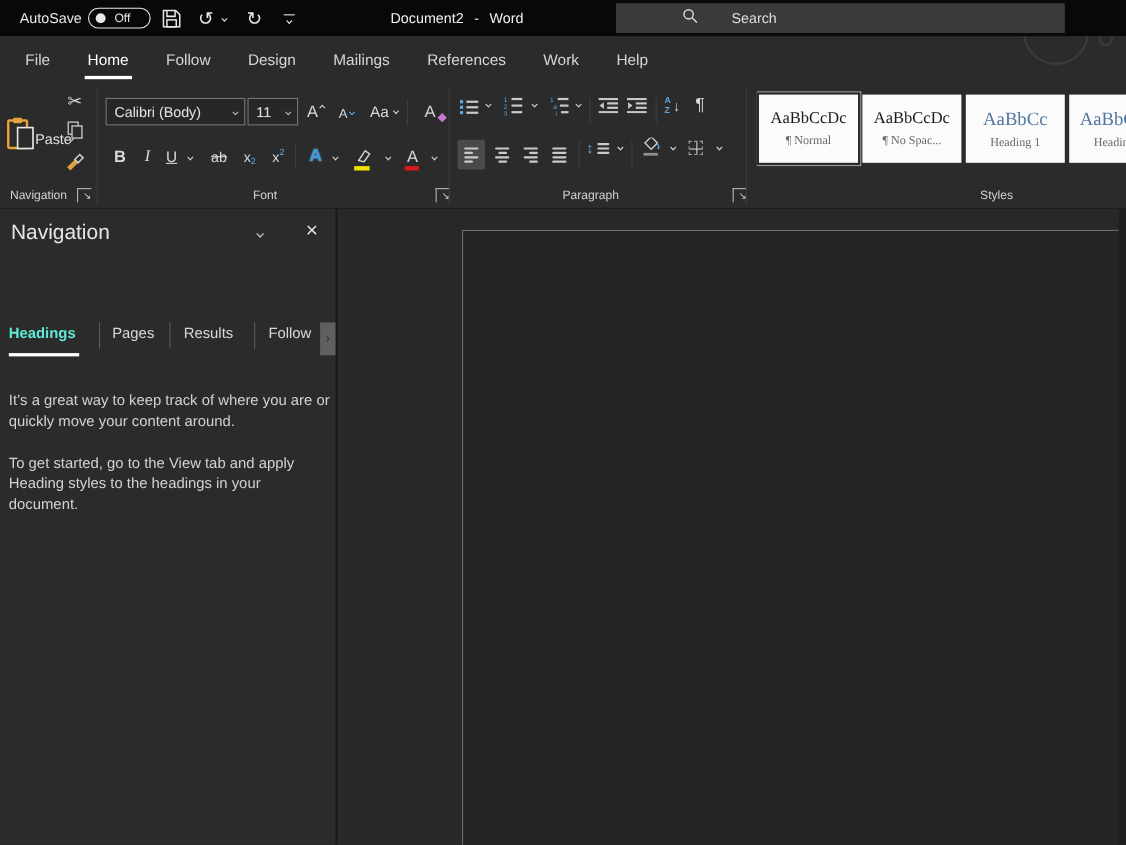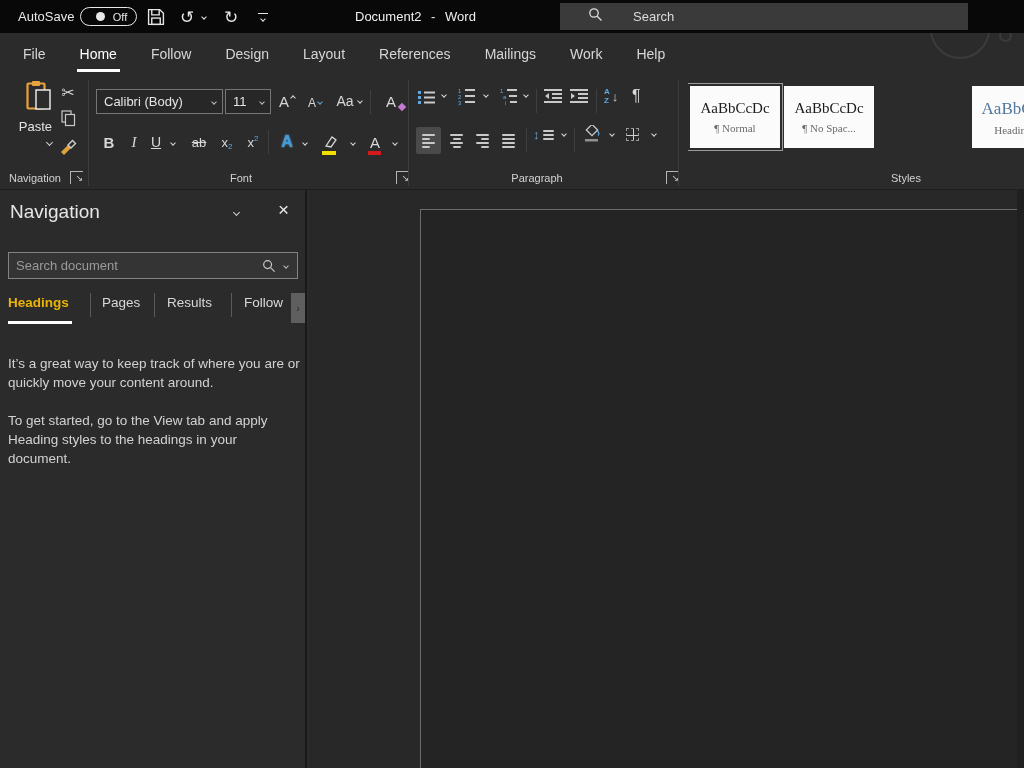--- a/index.html
+++ b/index.html
@@ -4,33 +4,33 @@
 <style>
   * { margin:0; padding:0; box-sizing:border-box; }
   html,body { width:1024px; height:768px; overflow:hidden; background:#262626;
               font-family:"Liberation Sans", sans-serif; }
   .app { position:relative; width:1024px; height:768px; background:#2b2b2b; }
 
   
   .titlebar { position:absolute; left:0; top:0; width:1024px; height:33px; background:#080808; color:#e8e8e8; }
   .autosave-label { position:absolute; left:18px; top:9px; font-size:13px; }
   .toggle { position:absolute; left:80px; top:7px; width:57px; height:19px; border:1.5px solid #e8e8e8;
-            border-radius:10px; display:flex; align-items:center; cursor:pointer;justify-content:center; }
+            border-radius:10px; display:flex; align-items:center; cursor:pointer; }
   .toggle .knob { width:9px; height:9px; border-radius:50%; background:#e8e8e8; margin-left:6px; }
   .toggle .state { font-size:11px; margin-left:8px; color:#e8e8e8; }
   .tb-btn { position:absolute; top:5px; height:24px; display:flex; align-items:center; justify-content:center;
             color:#e6e6e6; cursor:pointer; }
   .glyph { font-size:17px; line-height:1; }
   .chv { display:inline-block; width:5px; height:5px; border-right:1.3px solid currentColor;
          border-bottom:1.3px solid currentColor; transform:rotate(45deg); }
   .chv.sm { width:4px; height:4px; }
   .qat-bar { display:block; width:10px; height:0; border-top:1.5px solid #e6e6e6; margin-bottom:3px; }
   .doc-title { position:absolute; left:355px; top:9px; font-size:13px; color:#f0f0f0; word-spacing:6px; }
   .tb-search { position:absolute; left:560px; top:3px; width:408px; height:27px; background:#3a3a3a;
-               display:flex; align-items:center; cursor:text; }
+               display:flex; align-items:center; cursor:text;padding-left:32px; }
   .tb-search .mag { margin-left:28px; }
   .tb-search .txt { margin-left:30px; font-size:13px; color:#dcdcdc; }
 
   
   .tabrow { position:absolute; left:0; top:33px; width:1024px; height:42px; background:#2b2b2b;
             display:flex; align-items:center; padding-left:6px; overflow:hidden; }
   .ghost-circle { position:absolute; border:2px solid #3b3b3b; border-radius:50%; }
   .rtab { position:relative; height:100%; display:flex; align-items:center; padding:0 17px;
           font-size:14px; color:#d6d6d6; cursor:pointer; }
   .rtab.active { color:#ffffff; }
@@ -42,22 +42,22 @@
   .vsep { position:absolute; top:5px; width:1px; height:106px; background:#3d3d3d; }
   .vdiv { position:absolute; width:1px; height:24px; background:#3f3f3f; }
   .grp-label { position:absolute; top:97px; font-size:11px; color:#d2d2d2; text-align:center; }
   .launcher { position:absolute; top:96px; width:13px; height:13px; border-top:1px solid #b5b5b5;
               border-left:1px solid #b5b5b5; color:#cfcfcf; font-size:9px; text-align:right;
               line-height:13px; cursor:pointer; }
   .rbtn { position:absolute; display:flex; align-items:center; justify-content:center;
           color:#d8d8d8; cursor:pointer; }
 
   
-  .paste-btn { position:absolute; left:6px; top:5px; width:46px; height:88px; display:flex; flex-direction:column;
-               align-items:flex-end; cursor:pointer; }
+  .paste-btn { position:absolute; left:6px; top:5px; width:46px; height:88px; display:flex; flex-direction:row;
+               align-items:center; cursor:pointer; }
   .paste-label { font-size:13px; color:#e2e2e2; margin-top:4px; }
   .paste-btn .chv { margin-top:6px; color:#cfcfcf; }
 
   
   .combo { position:absolute; height:25px; background:#272727; border:1px solid #757575; display:flex;
            align-items:center; font-size:13px; color:#e4e4e4; cursor:pointer; }
   .combo .val { margin-left:7px; flex:1; white-space:nowrap; overflow:hidden; }
   .combo .chv { margin-right:6px; color:#bdbdbd; }
   .b { font-weight:bold; font-size:15px; }
   .i { font-style:italic; font-family:"Liberation Serif", serif; font-size:15px; }
@@ -92,21 +92,21 @@
   .nav-chv { position:absolute; left:234px; top:20px; color:#d0d0d0; }
   .nav-close { position:absolute; left:278px; top:9px; font-size:19px; color:#e6e6e6; cursor:pointer; }
   .nav-search { position:absolute; left:8px; top:62px; width:290px; height:27px; background:#343434;
                 border:1px solid #828282; display:flex; align-items:center; }
   .nav-search input { flex:1; background:transparent; border:none; outline:none; color:#cccccc;
                       font-size:13px; padding-left:7px; font-family:"Liberation Sans", sans-serif; }
   .nav-search input::placeholder { color:#9a9a9a; }
   .nav-search .chv { margin:0 9px 0 8px; color:#bdbdbd; }
   .nav-tabs { position:absolute; left:0; top:103px; width:307px; height:36px; }
   .ntab { position:absolute; top:2px; font-size:13.5px; color:#d8d8d8; cursor:pointer; white-space:nowrap; }
-  .ntab.active { font-weight:bold; color:#eab308; }
+  .ntab.active { font-weight:bold; color:#5eead4; }
   .ntab-underline { position:absolute; left:8px; top:28px; width:64px; height:3px; background:#ffffff; }
   .ntab-sep { position:absolute; top:0; width:1px; height:24px; background:#5a5a5a; }
   .nav-scroll { position:absolute; left:291px; top:0; width:14px; height:30px; background:#5f5f5f;
                 display:flex; align-items:center; justify-content:center; color:#2b2b2b; font-size:11px; cursor:pointer; }
   .nav-body { position:absolute; left:8px; top:164px; width:294px; font-size:13.5px; line-height:19px; color:#d2d2d2; }
   .nav-body p { margin-bottom:19px; }
 
   
   .canvas { position:absolute; left:309px; top:190px; width:715px; height:578px; background:#282828; overflow:hidden; }
   .page { position:absolute; left:111px; top:19px; width:700px; height:640px; background:#242424;
@@ -164,27 +164,24 @@
         <span>Home</span>
         <span class="tab-underline"></span>
       </div>
     <div class="rtab">
         <span>Follow</span>
       </div>
     <div class="rtab">
         <span>Design</span>
       </div>
     <div class="rtab">
-        <span>Layout</span>
+        <span>Mailings</span>
       </div>
     <div class="rtab">
         <span>References</span>
-      </div>
-    <div class="rtab">
-        <span>Mailings</span>
       </div>
     <div class="rtab">
         <span>Work</span>
       </div>
     <div class="rtab">
         <span>Help</span>
       </div>
   </div>
 
   <div class="ribbon">
@@ -420,41 +417,37 @@
 
     <div class="styles-wrap">
       <div class="style-card selected" style="left:2px;">
         <span class="prev">AaBbCcDc</span>
         <span class="sname">¶ Normal</span>
       </div>
       <div class="style-card" style="left:96px;">
         <span class="prev">AaBbCcDc</span>
         <span class="sname">¶ No Spac...</span>
       </div>
+      <div class="style-card" style="left:190px;">
+        <span class="prev head">AaBbCc</span>
+        <span class="sname">Heading 1</span>
+      </div>
       <div class="style-card" style="left:284px;">
         <span class="prev head">AaBbCcD</span>
         <span class="sname">Heading 2</span>
       </div>
     </div>
     <div class="grp-label" style="left:788px; width:236px;">Styles</div>
   </div>
 
   <div class="navpane">
     <div class="nav-title">Navigation</div>
     <span class="nav-chv chv"></span>
     <span class="nav-close">×</span>
 
-    <div class="nav-search">
-      <input type="text" placeholder="Search document" style="">
-      <svg width="14" height="14" viewBox="0 0 15 15" fill="none" stroke="#c9c9c9" stroke-width="1.3">
-        <circle cx="6" cy="6" r="4.2"></circle>
-          <path d="M9.2 9.2 L13.5 13.5"></path>
-      </svg>
-      <span class="chv sm"></span>
-    </div>
 
     <div class="nav-tabs">
       <span class="ntab active" style="left:8px;">Headings</span>
       <span class="ntab-underline"></span>
       <span class="ntab-sep" style="left:90px;"></span>
       <span class="ntab" style="left:102px;">Pages</span>
       <span class="ntab-sep" style="left:154px;"></span>
       <span class="ntab" style="left:167px;">Results</span>
       <span class="ntab-sep" style="left:231px;"></span>
       <span class="ntab" style="left:244px;">Follow</span>

